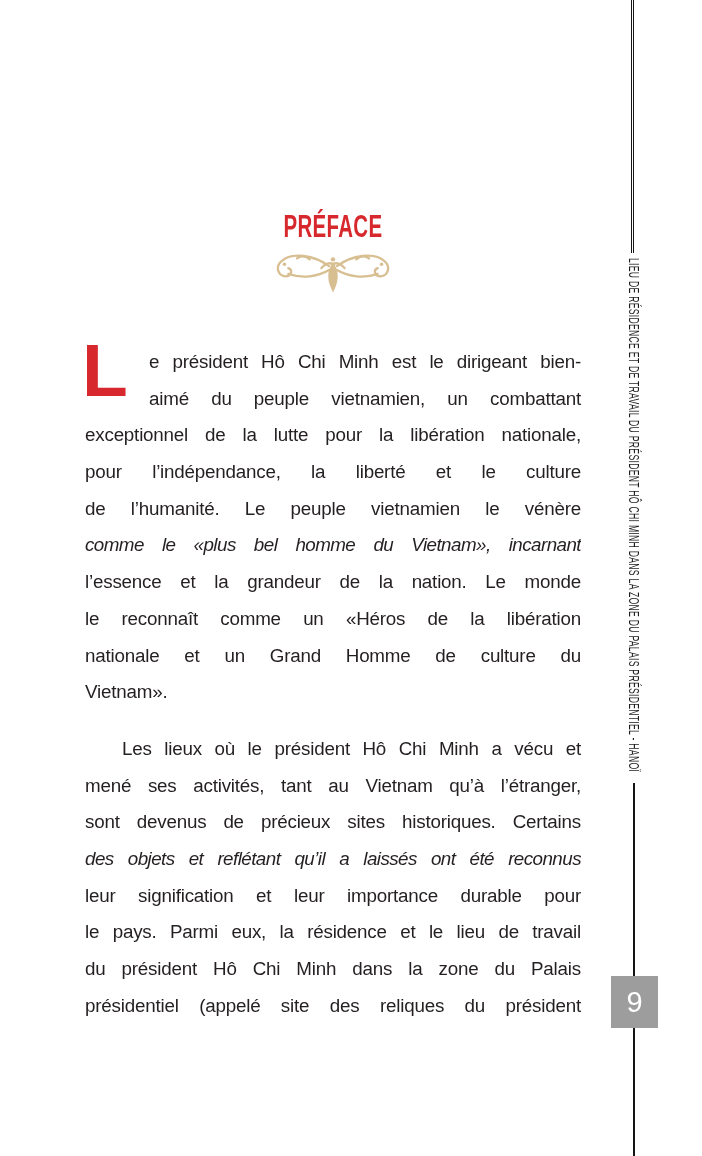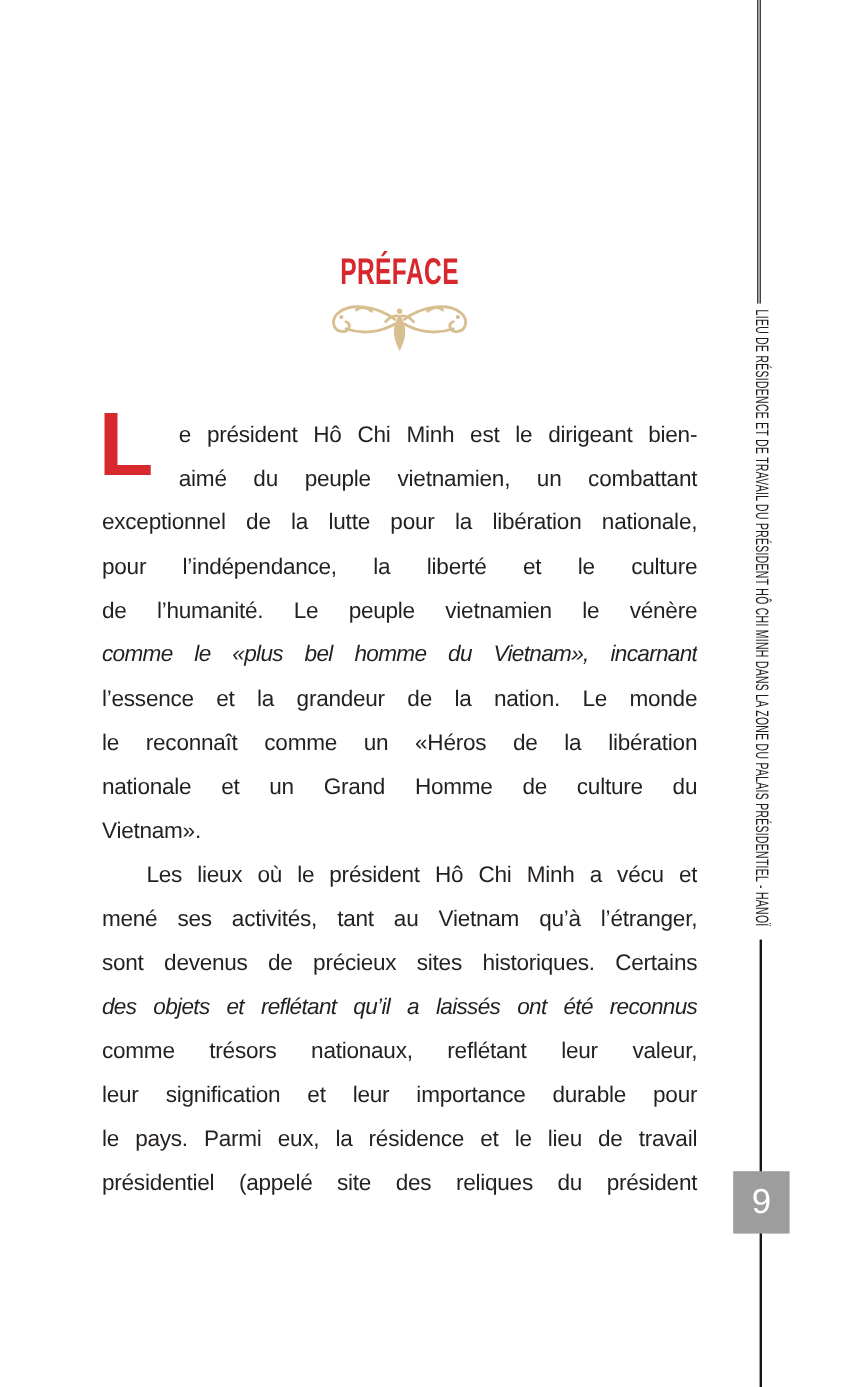--- a/index.html
+++ b/index.html
@@ -51,21 +51,21 @@
     letter-spacing: -0.2px;
   }
   .line {
     height: 36.7px;
     line-height: 36.7px;
     text-align: justify;
     text-align-last: justify;
     overflow: hidden;
   }
   .line.after-drop { margin-left: 64px; }
-  .line.indent { margin-left: 37px; }
+  .line.indent { margin-left: 37px; margin-top: 20px; }
   .line.para-end { text-align-last: left; }
   .line.tight { letter-spacing: -0.55px; font-style: italic; }
   .drop-cap {
     position: absolute;
     left: -3px;
     top: -11px;
     color: #d7282d;
     font-size: 75px;
     font-weight: bold;
     line-height: 1;
@@ -162,23 +162,23 @@
     <div class="line">de l’humanité. Le peuple vietnamien le vénère</div>
     <div class="line tight">comme le «plus bel homme du Vietnam», incarnant</div>
     <div class="line">l’essence et la grandeur de la nation. Le monde</div>
     <div class="line">le reconnaît comme un «Héros de la libération</div>
     <div class="line">nationale et un Grand Homme de culture du</div>
     <div class="line para-end">Vietnam».</div>
     <div class="line indent">Les lieux où le président Hô Chi Minh a vécu et</div>
     <div class="line">mené ses activités, tant au Vietnam qu’à l’étranger,</div>
     <div class="line">sont devenus de précieux sites historiques. Certains</div>
     <div class="line tight">des objets et reflétant qu’il a laissés ont été reconnus</div>
-    <div class="line">comme trésors nationaux, reflétant leur valeur,</div>
     <div class="line">leur signification et leur importance durable pour</div>
     <div class="line">le pays. Parmi eux, la résidence et le lieu de travail</div>
+    <div class="line">du président Hô Chi Minh dans la zone du Palais</div>
     <div class="line">présidentiel (appelé site des reliques du président</div>
   </div>
 
   <div class="rule-double"></div>
   <div class="vertical-title">LIEU DE RÉSIDENCE ET DE TRAVAIL DU PRÉSIDENT HÔ CHI MINH DANS LA ZONE DU PALAIS PRÉSIDENTIEL - HANOÏ</div>
   <div class="rule-single"></div>
   <div class="page-badge">
     <span>9</span>
   </div>
 

